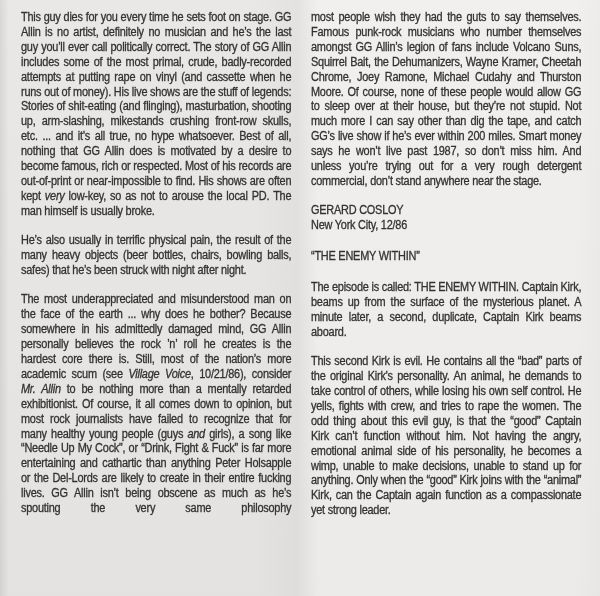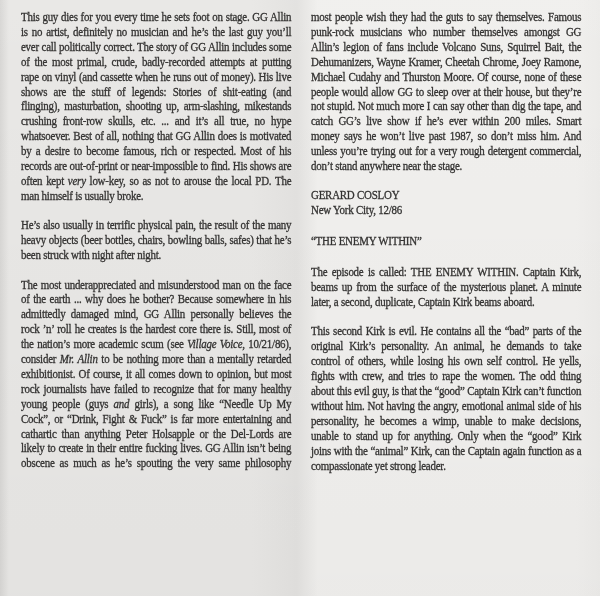--- a/index.html
+++ b/index.html
@@ -8,21 +8,21 @@
     width: 600px;
     height: 596px;
     overflow: hidden;
     background: #e9e8e6;
   }
   .scan-page {
     position: relative;
     width: 600px;
     height: 596px;
     overflow: hidden;
-    font-family: Liberation Serif, serif;
+    font-family: Liberation Sans, sans-serif;
     background:
       linear-gradient(180deg, rgba(255,255,255,0.05) 0%, rgba(0,0,0,0.0) 12%, rgba(0,0,0,0.02) 100%),
       linear-gradient(90deg,
         var(--paper-edge, #d7d6d4) 0px,
         var(--paper-dark, #e8e7e5) 9px,
         var(--paper-dark, #e8e7e5) 42%,
         #e2e1df 49.5%,
         var(--paper-light, #f0efed) 53%,
         var(--paper-light, #f0efed) 96%,
         #ecebe9 100%);

